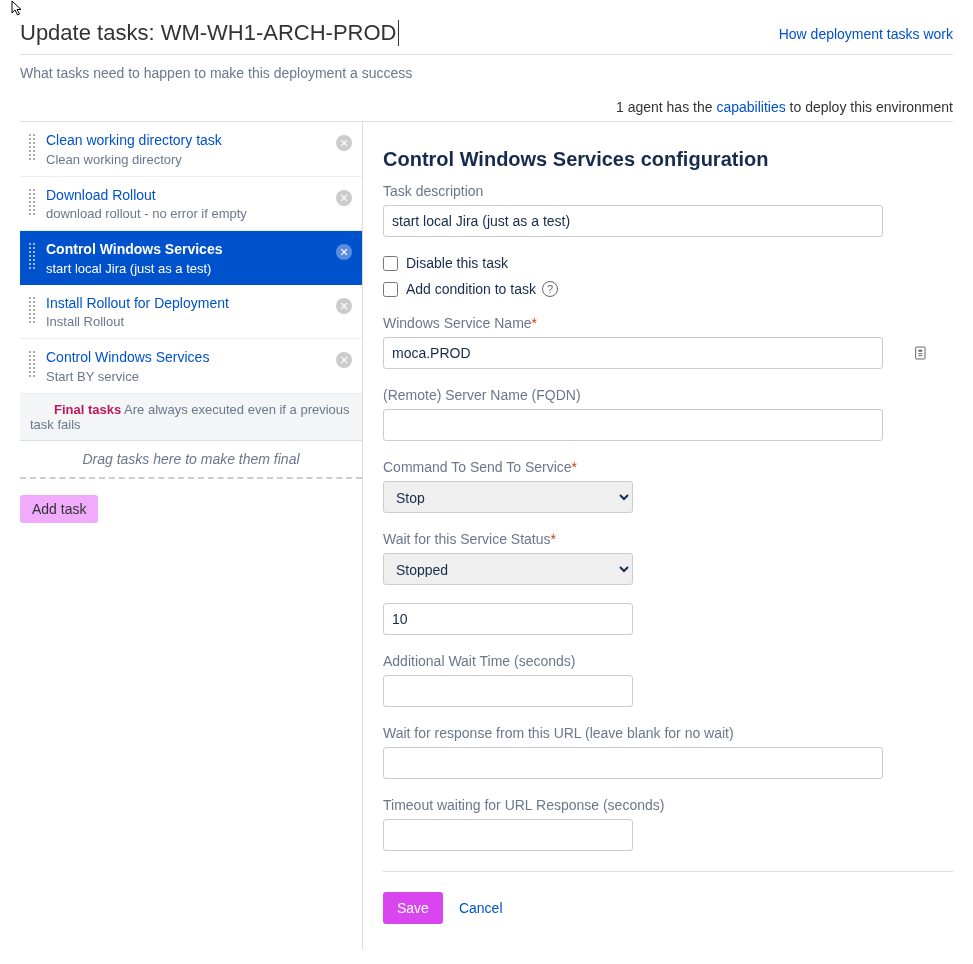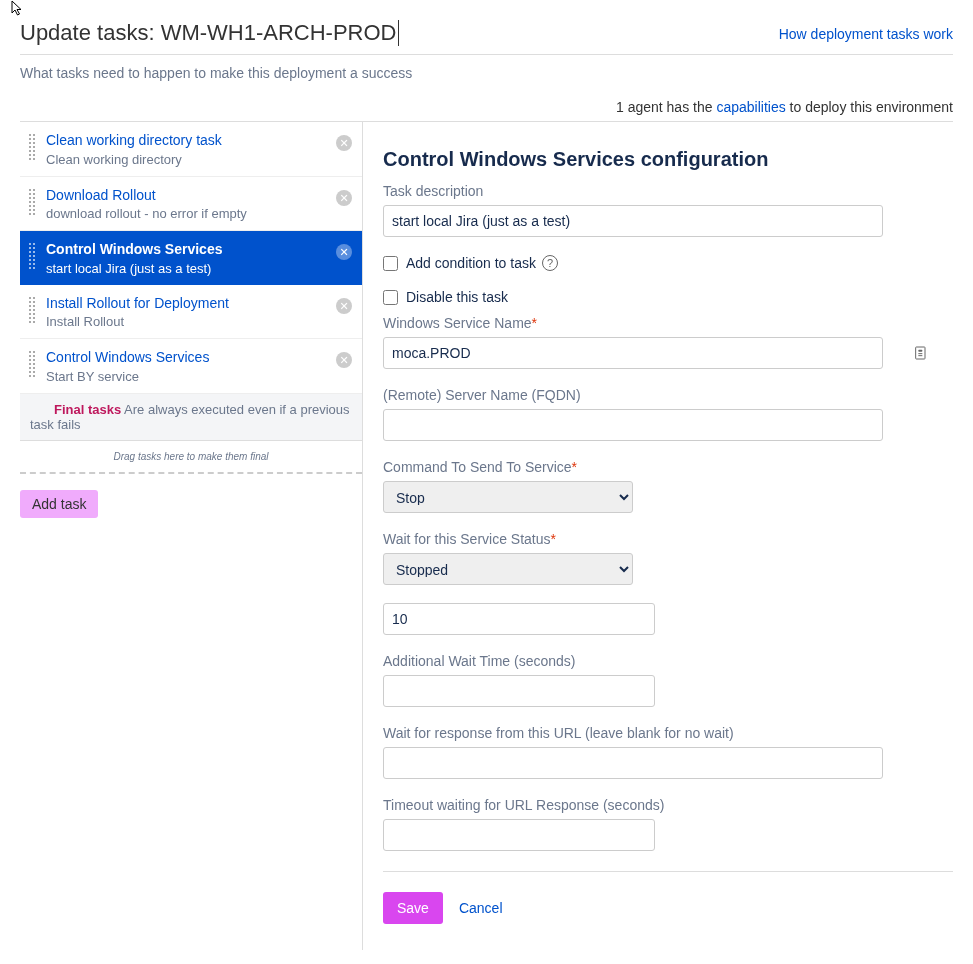--- a/index.html
+++ b/index.html
@@ -103,21 +103,21 @@
       padding: 8px 10px;
       font-size: 13px;
       color: #6b778c;
       border-bottom: 1px solid #ddd;
     }
     .final-tasks-header b { color: #be185d; font-weight: 700; margin-left: 24px; }
     .drop-zone {
       text-align: center;
       color: #6b778c;
       font-style: italic;
-      font-size: 10px;
+      font-size: 14px;
       padding: 10px 0;
       border-bottom: 2px dashed #ccc;
     }
     .add-task-btn {
       margin: 16px 0 0 0;
       padding: 6px 12px;
       background: #f0abfc;
       border: none;
       border-radius: 3px;
       font-size: 14px;
@@ -137,21 +137,21 @@
     .text-input, .select-input {
       width: 500px;
       max-width: 100%;
       padding: 7px 8px;
       border: 1px solid #ccc;
       border-radius: 3px;
       font-size: 14px;
       font-family: inherit;
       color: #172b4d;
     }
-    .text-input.narrow { width: 272px; }
+    .text-input.narrow { width: 250px; }
     .select-input { width: 250px; height: 32px; }
     .suffix-icon-wrap {
       position: relative;
       width: 556px;
     }
     .suffix-icon {
       position: absolute;
       right: 10px;
       top: 50%;
       transform: translateY(-50%);
@@ -279,28 +279,28 @@
   </div>
 
   <div class="right-col">
     <h2 class="config-title">Control Windows Services configuration</h2>
 
     <div class="form-group">
       <label class="form-label">Task description</label>
       <input type="text" class="text-input" value="start local Jira (just as a test)" style="">
     </div>
 
+    <div class="checkbox-row">
+      <input type="checkbox" id="cb-disable" style="">
+      <label for="cb-disable">Disable this task</label>
+    </div>
     <div class="checkbox-row" style="margin-bottom:18px;">
       <input type="checkbox" id="cb-cond" style="">
       <label for="cb-cond">Add condition to task</label>
       <span class="help-icon">?</span>
-    </div>
-    <div class="checkbox-row">
-      <input type="checkbox" id="cb-disable" style="">
-      <label for="cb-disable">Disable this task</label>
     </div>
 
     <div class="form-group">
       <label class="form-label">
         <span>Windows Service Name</span><span class="required">*</span>
       </label>
       <div class="suffix-icon-wrap">
         <input type="text" class="text-input" value="moca.PROD" style="">
         <svg class="suffix-icon" viewBox="0 0 24 24">
             <rect x="4" y="3" width="14" height="18" rx="1" fill="none" stroke="#666" stroke-width="1.5"></rect>

